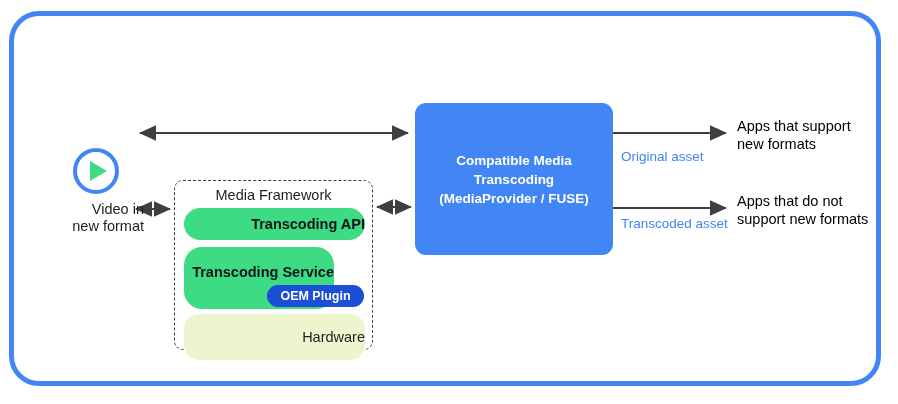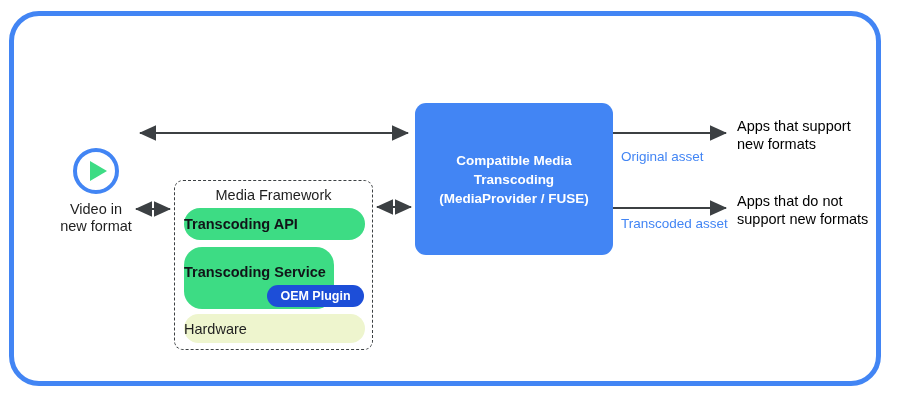--- a/index.html
+++ b/index.html
@@ -40,21 +40,21 @@
     height: 404px;
     pointer-events: none;
   }
 
   
   #video-source {
     position: absolute;
     left: 48px;
     top: 148px;
     width: 96px;
-    text-align: center;
+    text-align: right;
   }
   #play-icon {
     width: 46px;
     height: 46px;
     margin: 0 auto;
     border: 4px solid #4285F4;
     border-radius: 50%;
     box-sizing: border-box;
     display: flex;
     align-items: center;
@@ -95,21 +95,21 @@
     text-align: center;
     font-size: 14.5px;
     color: #1f1f1f;
   }
 
   .pill {
     position: absolute;
     box-sizing: border-box;
     display: flex;
     align-items: center;
-    justify-content: flex-start;
+    justify-content: flex-end;
     text-align: center;
   }
 
   #pill-transcoding-api {
     left: 9px;
     top: 27px;
     width: 181px;
     height: 32px;
     background: #3ddc84;
     border-radius: 16px;
@@ -144,21 +144,21 @@
     justify-content: center;
     font-size: 12.5px;
     font-weight: bold;
     color: #ffffff;
     box-sizing: border-box;
   }
   #pill-hardware {
     left: 9px;
     top: 133px;
     width: 181px;
-    height: 29px;
+    height: 46px;
     background: #eef5ce;
     border-radius: 15px;
     font-size: 14.5px;
     color: #1f1f1f;
   }
 
   
   #cmt-box {
     position: absolute;
     left: 415px;

